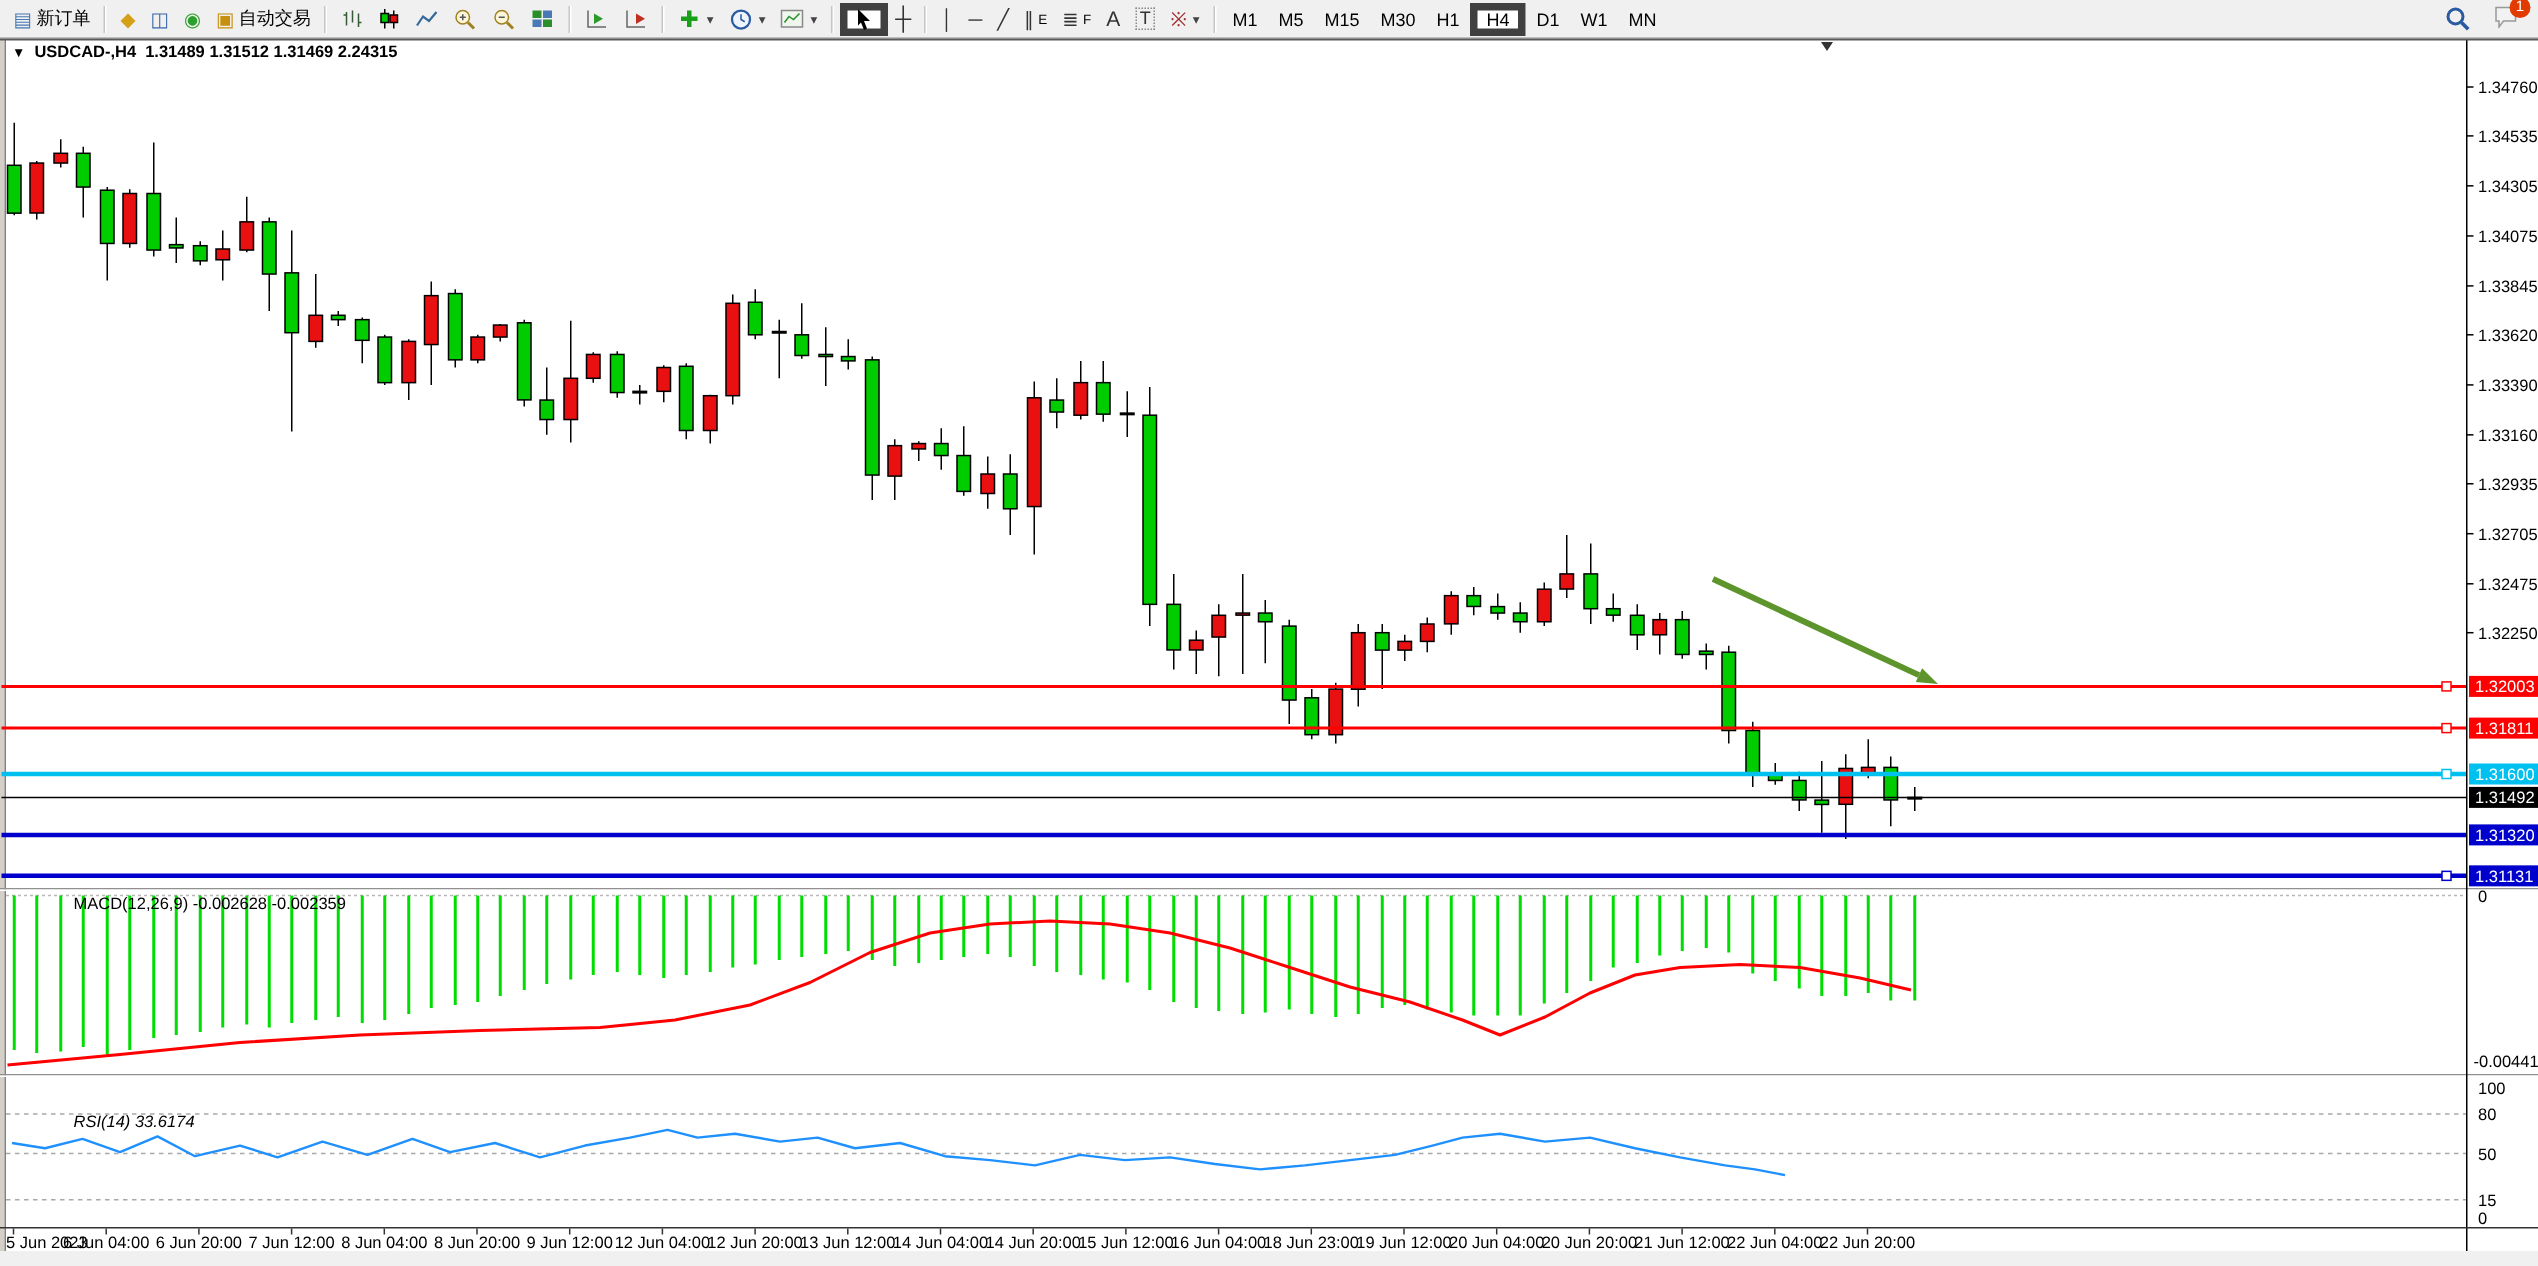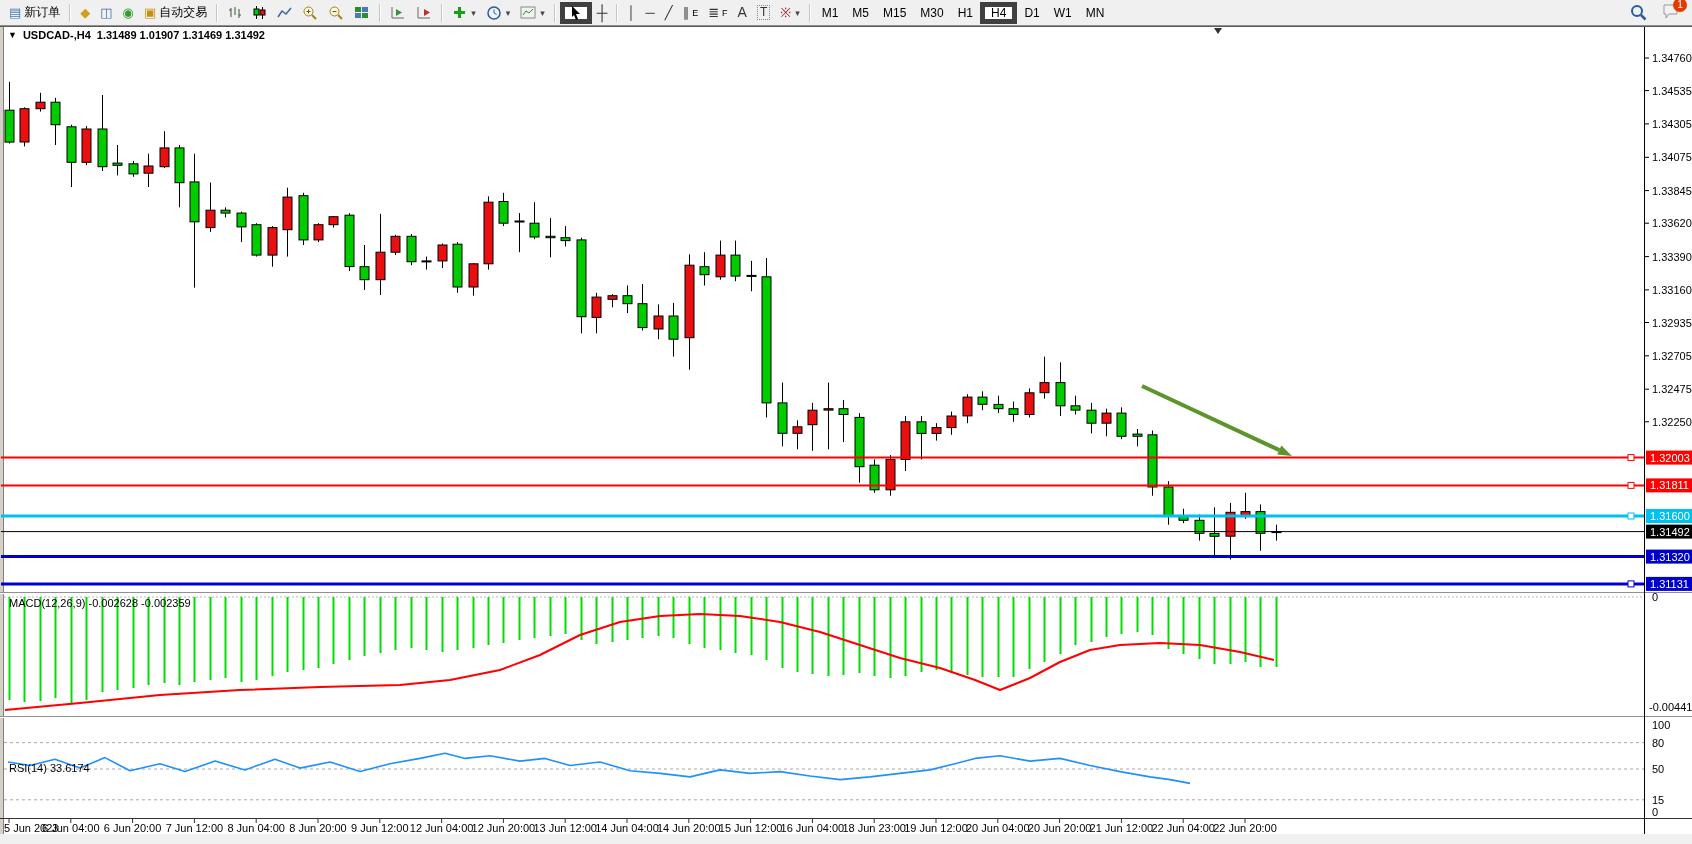--- a/index.html
+++ b/index.html
@@ -17,21 +17,21 @@
   .tf-group .tb { padding:1px 6px; }
   .toolbar-right { margin-left:auto; display:flex; align-items:center; gap:10px; padding-right:8px; }
   .chat-wrap { position:relative; }
   .badge { position:absolute; top:-5px; right:-7px; background:#e23b00; color:#fff; border-radius:8px;
     min-width:14px; height:14px; font-size:10px; line-height:14px; text-align:center; padding:0 3px; }
   .chart-area { position:relative; width:1692px; height:818px; background:#ffffff; }
   svg text { font-family:"Liberation Sans", sans-serif; }
   .overlay { position:absolute; font-size:11px; color:#000; white-space:nowrap; }
   .chart-title { top:3px; left:8px; font-weight:bold; display:flex; gap:6px; align-items:center; }
   .chart-title .exp { font-size:9px; font-weight:normal; }
-  .ind-label { font-size:11px; }
+  .ind-label { font-size:11px;padding-left:40px; }
 </style>
 </head>
 <body>
 
 <div class="toolbar">
   <button class="tb">
     <span class="ic" style="color:#4a7ab5">▤</span>
     <span>新订单</span>
   </button>
   <span class="sep"></span>
@@ -550,17 +550,17 @@
       <line x1="1121.4" y1="793" x2="1121.4" y2="797" stroke="#333"></line>
       <text x="1121.4" y="806" font-size="11" fill="#000" text-anchor="middle">21 Jun 12:00</text>
       <line x1="1183.2" y1="793" x2="1183.2" y2="797" stroke="#333"></line>
       <text x="1183.2" y="806" font-size="11" fill="#000" text-anchor="middle">22 Jun 04:00</text>
       <line x1="1245.0" y1="793" x2="1245.0" y2="797" stroke="#333"></line>
       <text x="1245.0" y="806" font-size="11" fill="#000" text-anchor="middle">22 Jun 20:00</text>
     </svg>
   <div class="overlay chart-title">
     <span class="exp">▼</span>
     <span>USDCAD-,H4</span>
-    <span>1.31489 1.01907 1.31469 1.31492</span>
+    <span>1.31489 1.31512 1.31469 2.24315</span>
   </div>
   <div class="overlay ind-label" style="top:571px; left:9px;">MACD(12,26,9) -0.002628 -0.002359</div>
-  <div class="overlay ind-label" style="top:736px; left:9px;">RSI(14) 33.6174</div>
+  <div class="overlay ind-label" style="top:716px; left:9px;font-style:italic;">RSI(14) 33.6174</div>
 </div>
 
 </body></html>

